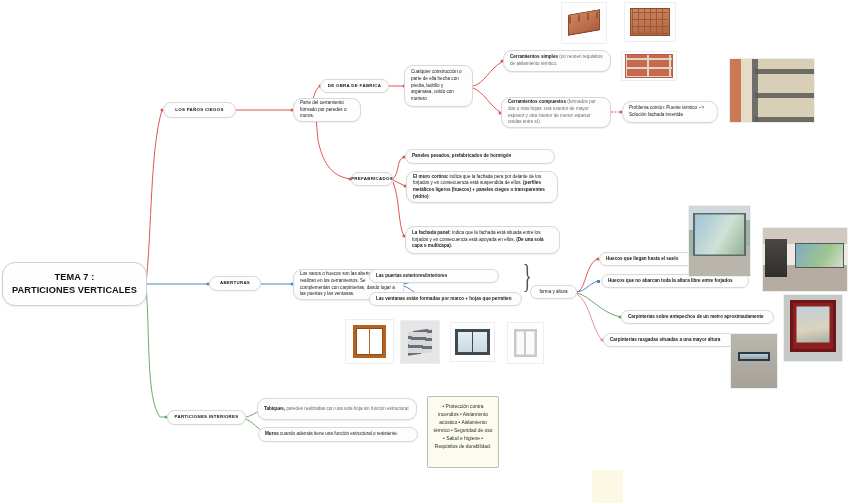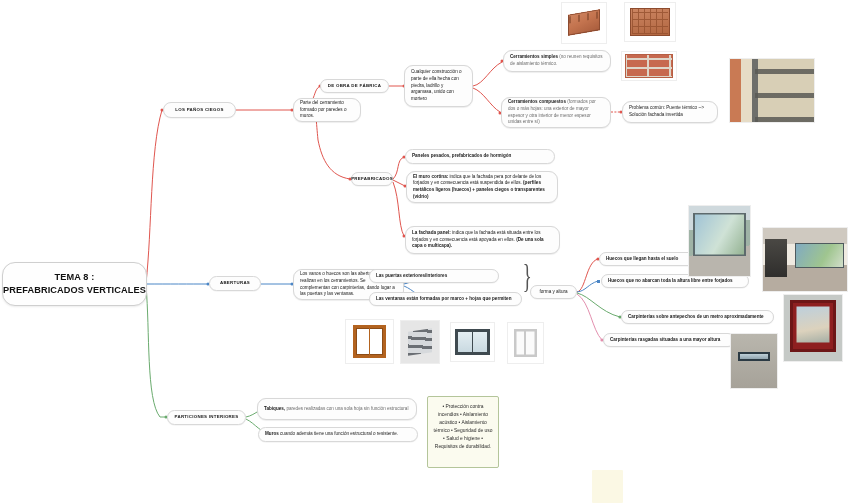--- a/index.html
+++ b/index.html
@@ -273,22 +273,22 @@
     <circle cx="598" cy="259" r="1.6" fill="#e0564f"></circle>
     <rect x="597" y="280" width="3" height="3" fill="#4b86c6"></rect>
     <circle cx="620" cy="317" r="1.6" fill="#6aab6e"></circle>
     <circle cx="602" cy="340" r="1.6" fill="#e38fae"></circle>
     <circle cx="166" cy="417" r="1.5" fill="#6aab6e"></circle>
     <circle cx="272" cy="406" r="1.5" fill="#6aab6e"></circle>
     <circle cx="272" cy="434" r="1.5" fill="#6aab6e"></circle>
   </svg>
 
   <div class="central" style="left:2px; top:262px; width:145px; height:44px;">
-    <span>TEMA 8 :</span>
-    <span>PREFABRICADOS VERTICALES</span>
+    <span>TEMA 7 :</span>
+    <span>PARTICIONES VERTICALES</span>
   </div>
 
   <div class="node topic" style="left:163px; top:102px; width:73px; height:16px;">
     <span>LOS PAÑOS CIEGOS</span>
   </div>
 
   <div class="node left" style="left:293px; top:98px; width:68px; height:24px;">
     <span>Parte del cerramiento formado por paredes o muros.</span>
   </div>
 

